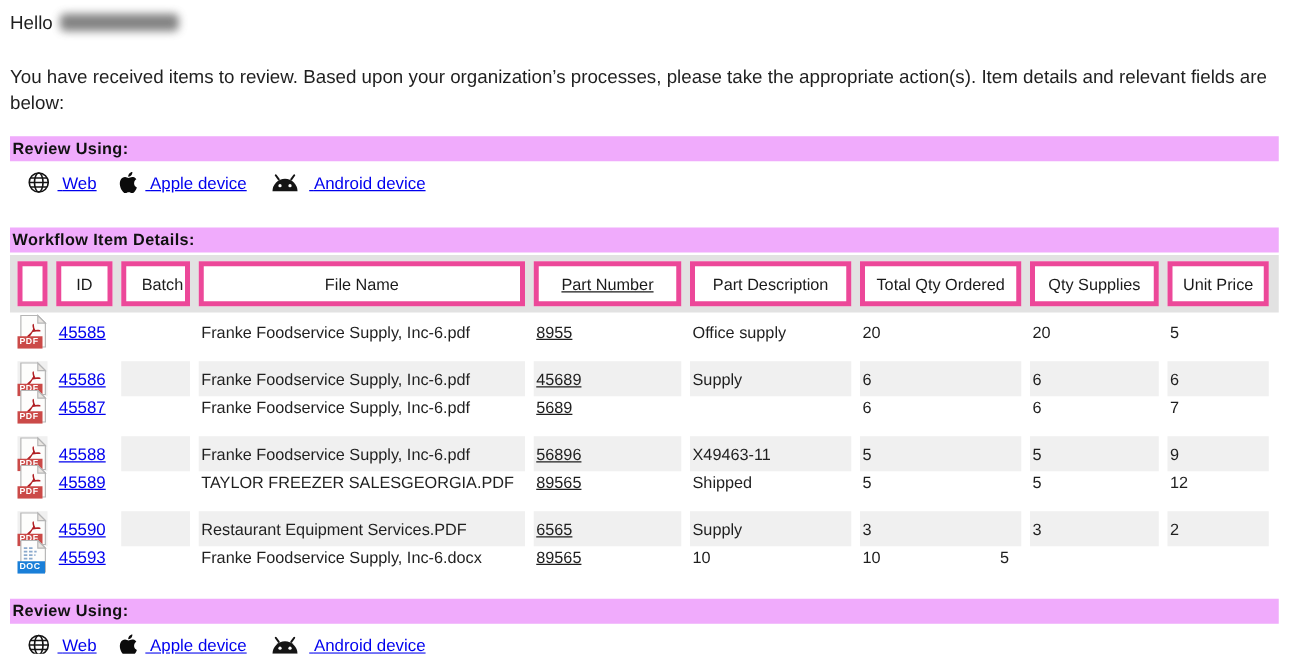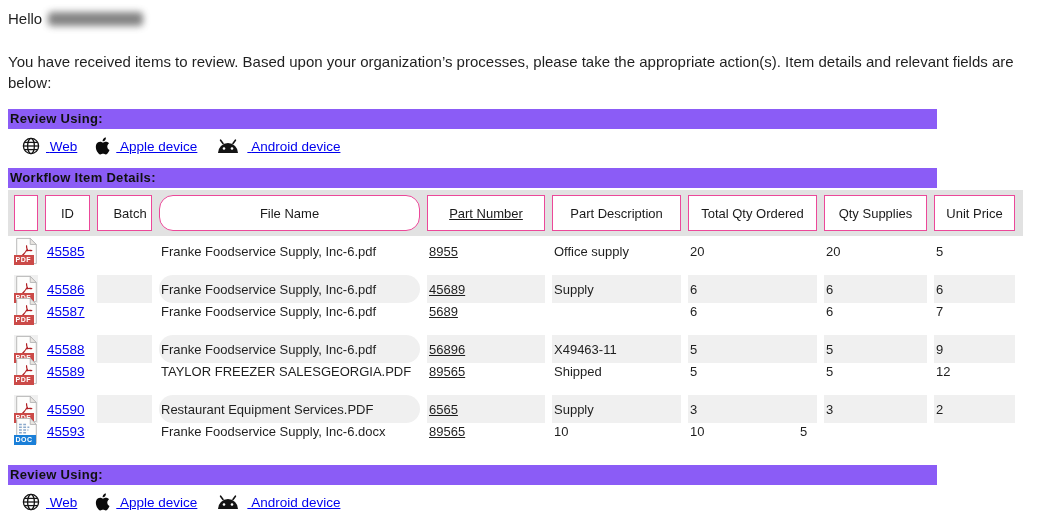--- a/index.html
+++ b/index.html
@@ -16,27 +16,27 @@
   .redacted {
     display:inline-block; vertical-align:middle;
     width:95px; height:14px; margin-left:6px; margin-top:-3px;
     background:#5a5a5a; border-radius:4px;
     filter:blur(3.5px); opacity:.75;
   }
   .intro { font-size:15px; line-height:21px; margin:22px 0 0 0; }
 
   
   .section-bar {
-    width:929px; height:20px; line-height:20px;
-    background:#8b5cf6; color:#111;
+    width:1015px; height:20px; line-height:20px;
+    background:#f0abfc; color:#111;
     font-size:13px; font-weight:bold; letter-spacing:.3px;
     padding-left:2px;
   }
   .bar-1 { margin-top:16px; }
-  .bar-2 { margin-top:10px; }
+  .bar-2 { margin-top:24px; }
   .bar-3 { margin-top:19px; }
 
   
   .links-row {
     display:flex; align-items:center;
     height:24px; margin:5px 0 0 14px;
   }
   .link-group { display:flex; align-items:center; margin-right:18px; }
   .link-group .dev-icon { display:inline-flex; margin-right:6px; }
   a.rev-link, a.id-link {
@@ -44,38 +44,38 @@
   }
   a.rev-link::before { content:"\00a0"; }
 
   
   .band-header {
     display:flex; gap:7px;
     width:1015px; background:#e2e2e2;
     padding:5px 0 5px 6px; margin-top:2px;
   }
   .hcell {
-    background:#fff; border:1px solid #ec4899;
+    background:#fff; border:4px solid #ec4899;
     height:36px; display:flex; align-items:center; justify-content:center;
     font-size:13px; color:#1a1a1a;
   }
   .trow {
     display:flex; gap:7px; align-items:center;
     width:1015px; height:30px; padding-left:6px;
   }
   .tcell {
     height:28px; display:flex; align-items:center;
     font-size:13px; padding-left:2px; overflow:hidden; white-space:nowrap;
   }
   .trow.alt .tcell { background:#f0f0f0;margin-top:16px; }
   .trow.alt .tcell.id-cell { background:#fff; }
   .c0 { width:24px; justify-content:center; padding-left:0; }
   .c1 { width:45px; }
   .c2 { width:55px;padding-left:11px; }
-  .c3 { width:261px;border-radius:14px; }
+  .c3 { width:261px; }
   .c4 { width:118px;text-decoration:underline; }
   .c5 { width:129px; }
   .c6 { width:129px; }
   .c7 { width:103px; }
   .c8 { width:81px; }
 
   
   .file-icon { position:relative; width:23px; height:28px; display:inline-block; }
   .file-icon svg { display:block; }
   .badge {

